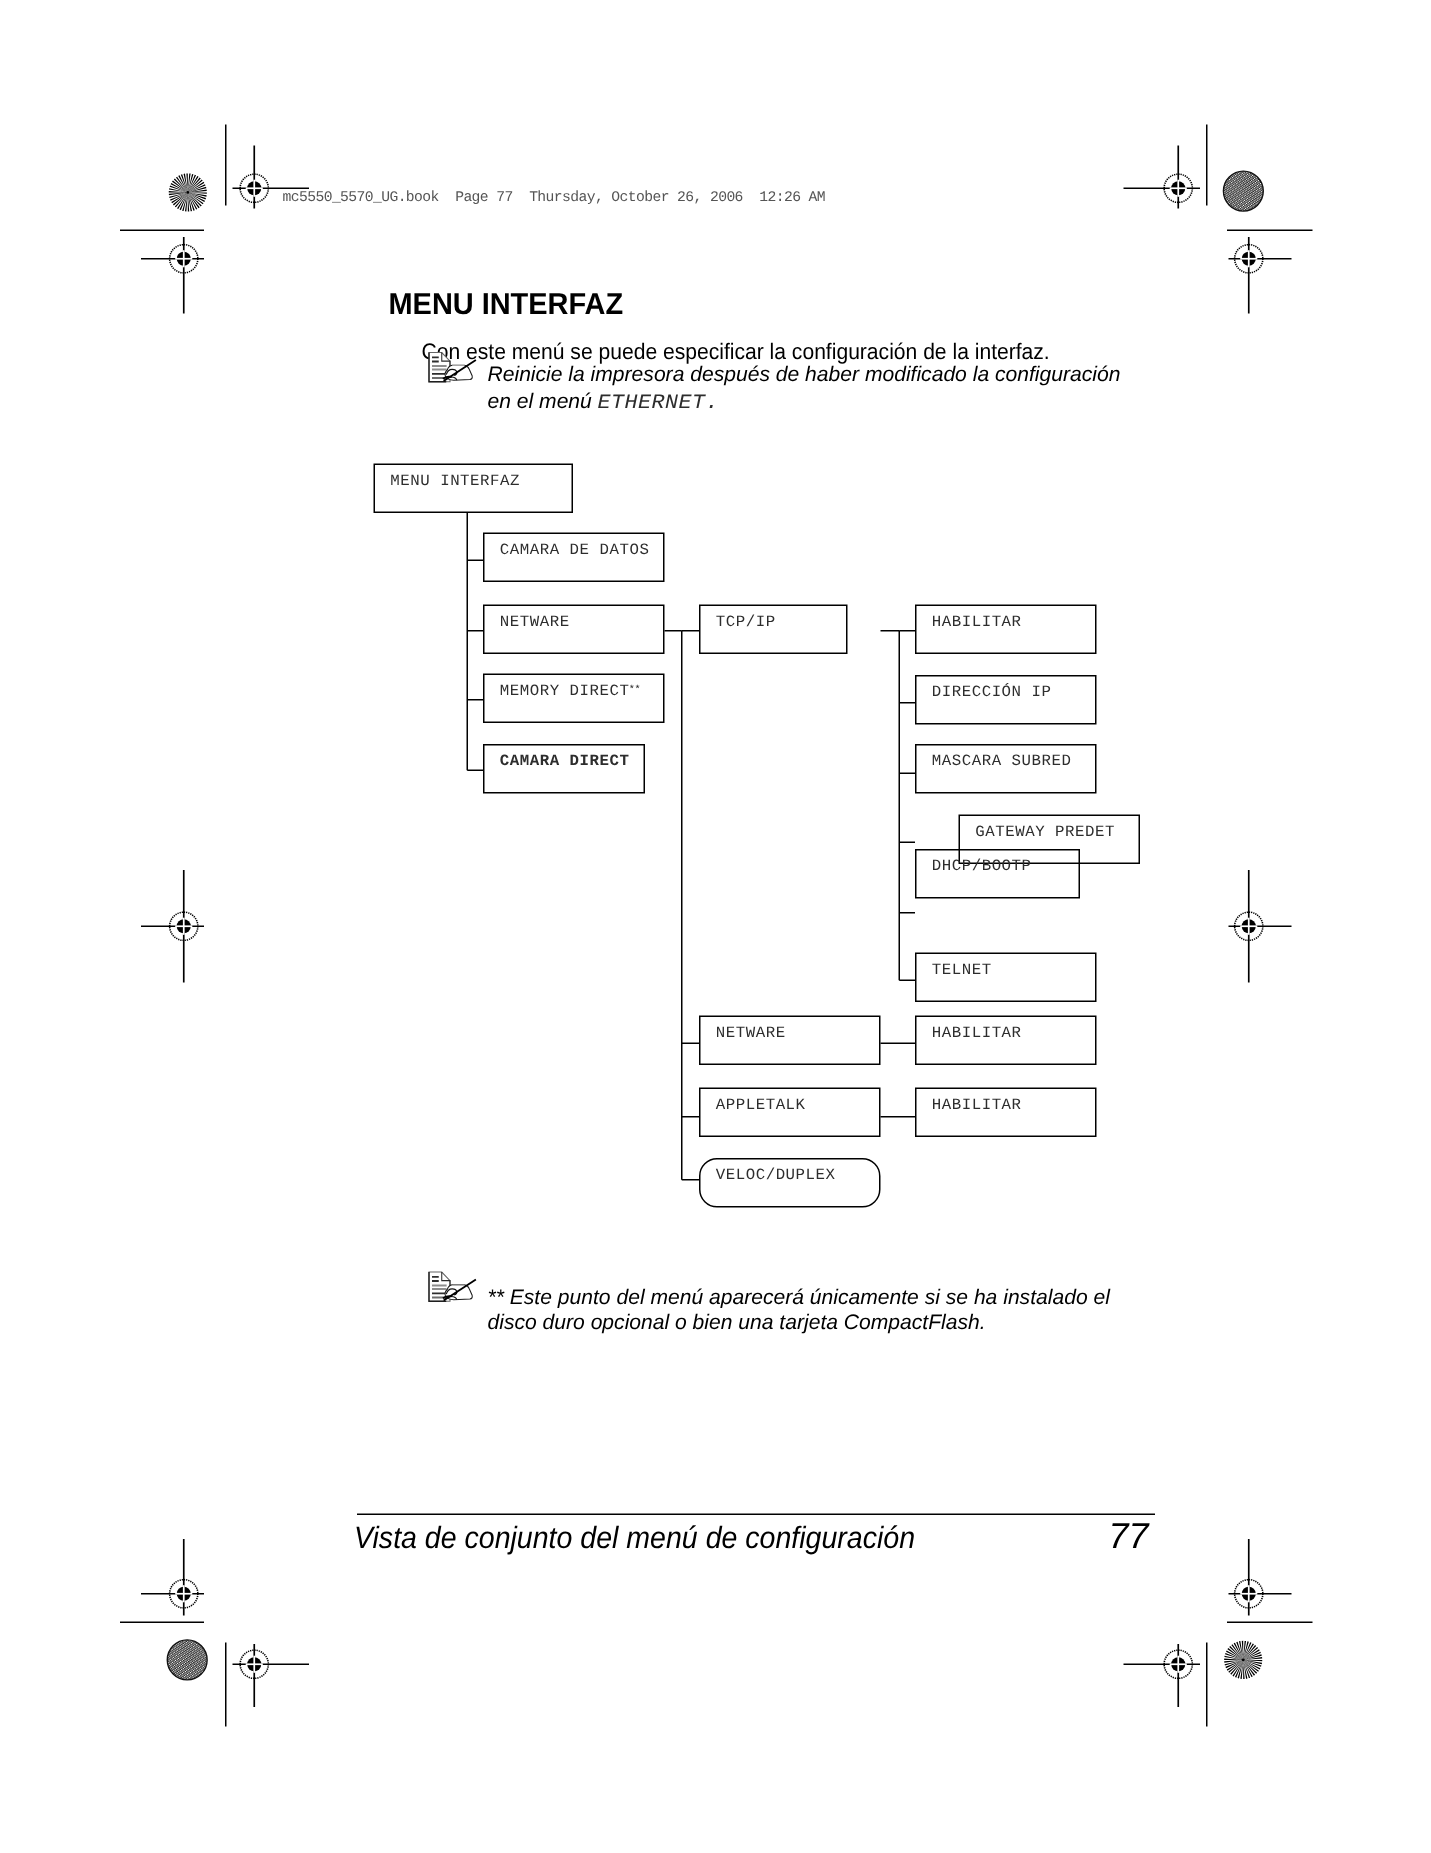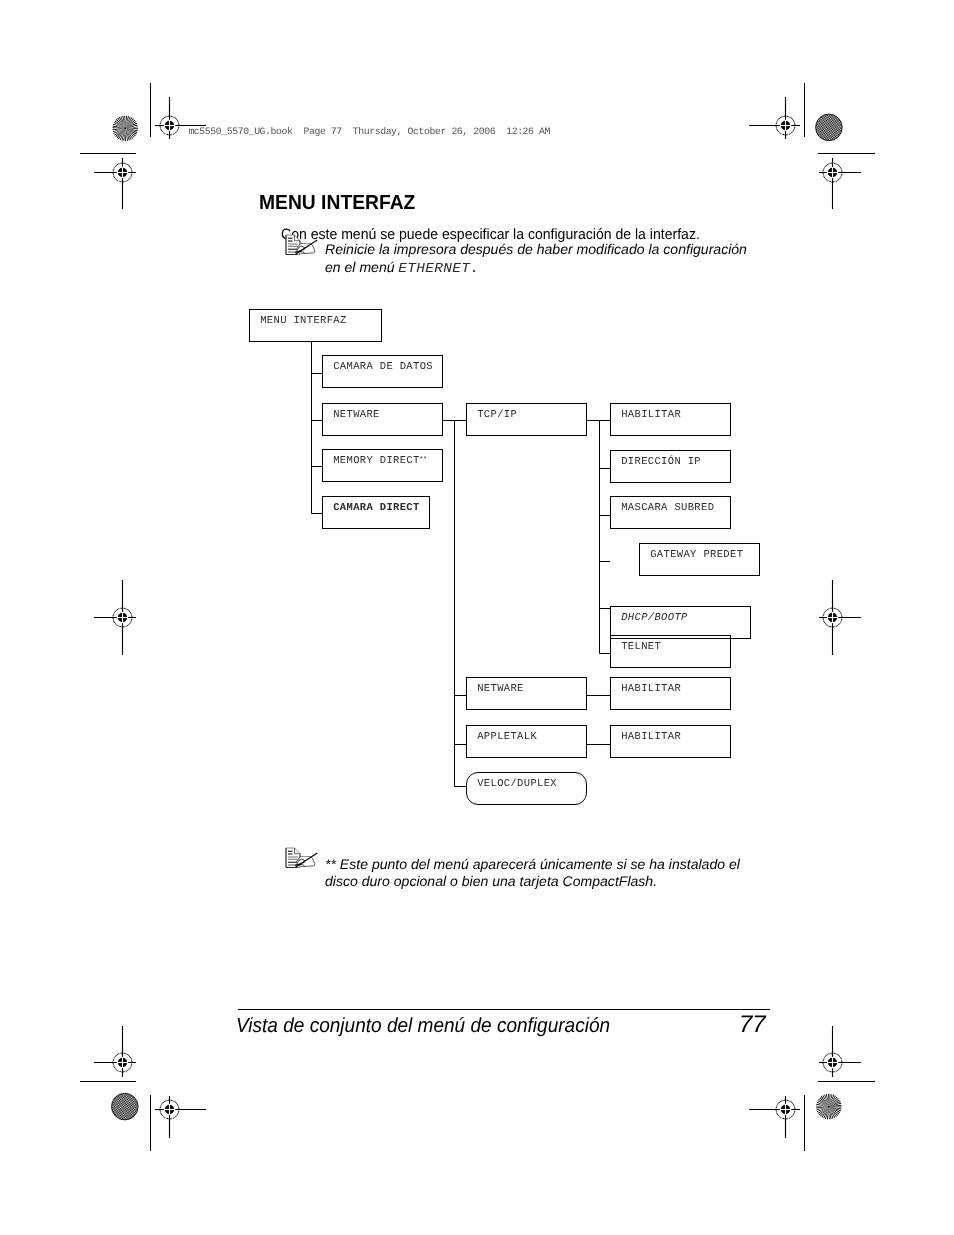--- a/index.html
+++ b/index.html
@@ -234,21 +234,21 @@
     </div>
 <div class="dbox" style="left:322.0px;top:403.0px;width:121px;">
       <span class="dlabel"><span>NETWARE</span></span>
     </div>
 <div class="dbox" style="left:322.0px;top:449.0px;width:121px;">
       <span class="dlabel"><span>MEMORY DIRECT</span><sup class="dsup">**</sup></span>
     </div>
 <div class="dbox" style="left:322.0px;top:496.0px;width:108px;font-weight:bold;">
       <span class="dlabel"><span>CAMARA DIRECT</span></span>
     </div>
-<div class="dbox" style="left:466.0px;top:403.0px;width:121px;text-decoration:underline;">
+<div class="dbox" style="left:466.0px;top:403.0px;width:99px;text-decoration:underline;">
       <span class="dlabel"><span>TCP/IP</span></span>
     </div>
 <div class="dbox" style="left:466.0px;top:677.0px;width:121px;">
       <span class="dlabel"><span>NETWARE</span></span>
     </div>
 <div class="dbox" style="left:466.0px;top:725.0px;width:121px;">
       <span class="dlabel"><span>APPLETALK</span></span>
     </div>
 <div class="dbox" style="left:466.0px;top:772.0px;width:121px;border-radius:12px;">
       <span class="dlabel"><span>VELOC/DUPLEX</span></span>
@@ -258,21 +258,21 @@
     </div>
 <div class="dbox" style="left:610.0px;top:450.0px;width:121px;">
       <span class="dlabel"><span>DIRECCIÓN IP</span></span>
     </div>
 <div class="dbox" style="left:610.0px;top:496.0px;width:121px;">
       <span class="dlabel"><span>MASCARA SUBRED</span></span>
     </div>
 <div class="dbox" style="left:610.0px;top:543.0px;width:121px;margin-left:29px;">
       <span class="dlabel"><span>GATEWAY PREDET</span></span>
     </div>
-<div class="dbox" style="left:610.0px;top:606px;width:141px;font-style:italic;">
+<div class="dbox" style="left:610.0px;top:566px;width:110px;">
       <span class="dlabel"><span>DHCP/BOOTP</span></span>
     </div>
 <div class="dbox" style="left:610.0px;top:635.0px;width:121px;">
       <span class="dlabel"><span>TELNET</span></span>
     </div>
 <div class="dbox" style="left:610.0px;top:677.0px;width:121px;">
       <span class="dlabel"><span>HABILITAR</span></span>
     </div>
 <div class="dbox" style="left:610.0px;top:725.0px;width:121px;">
       <span class="dlabel"><span>HABILITAR</span></span>

